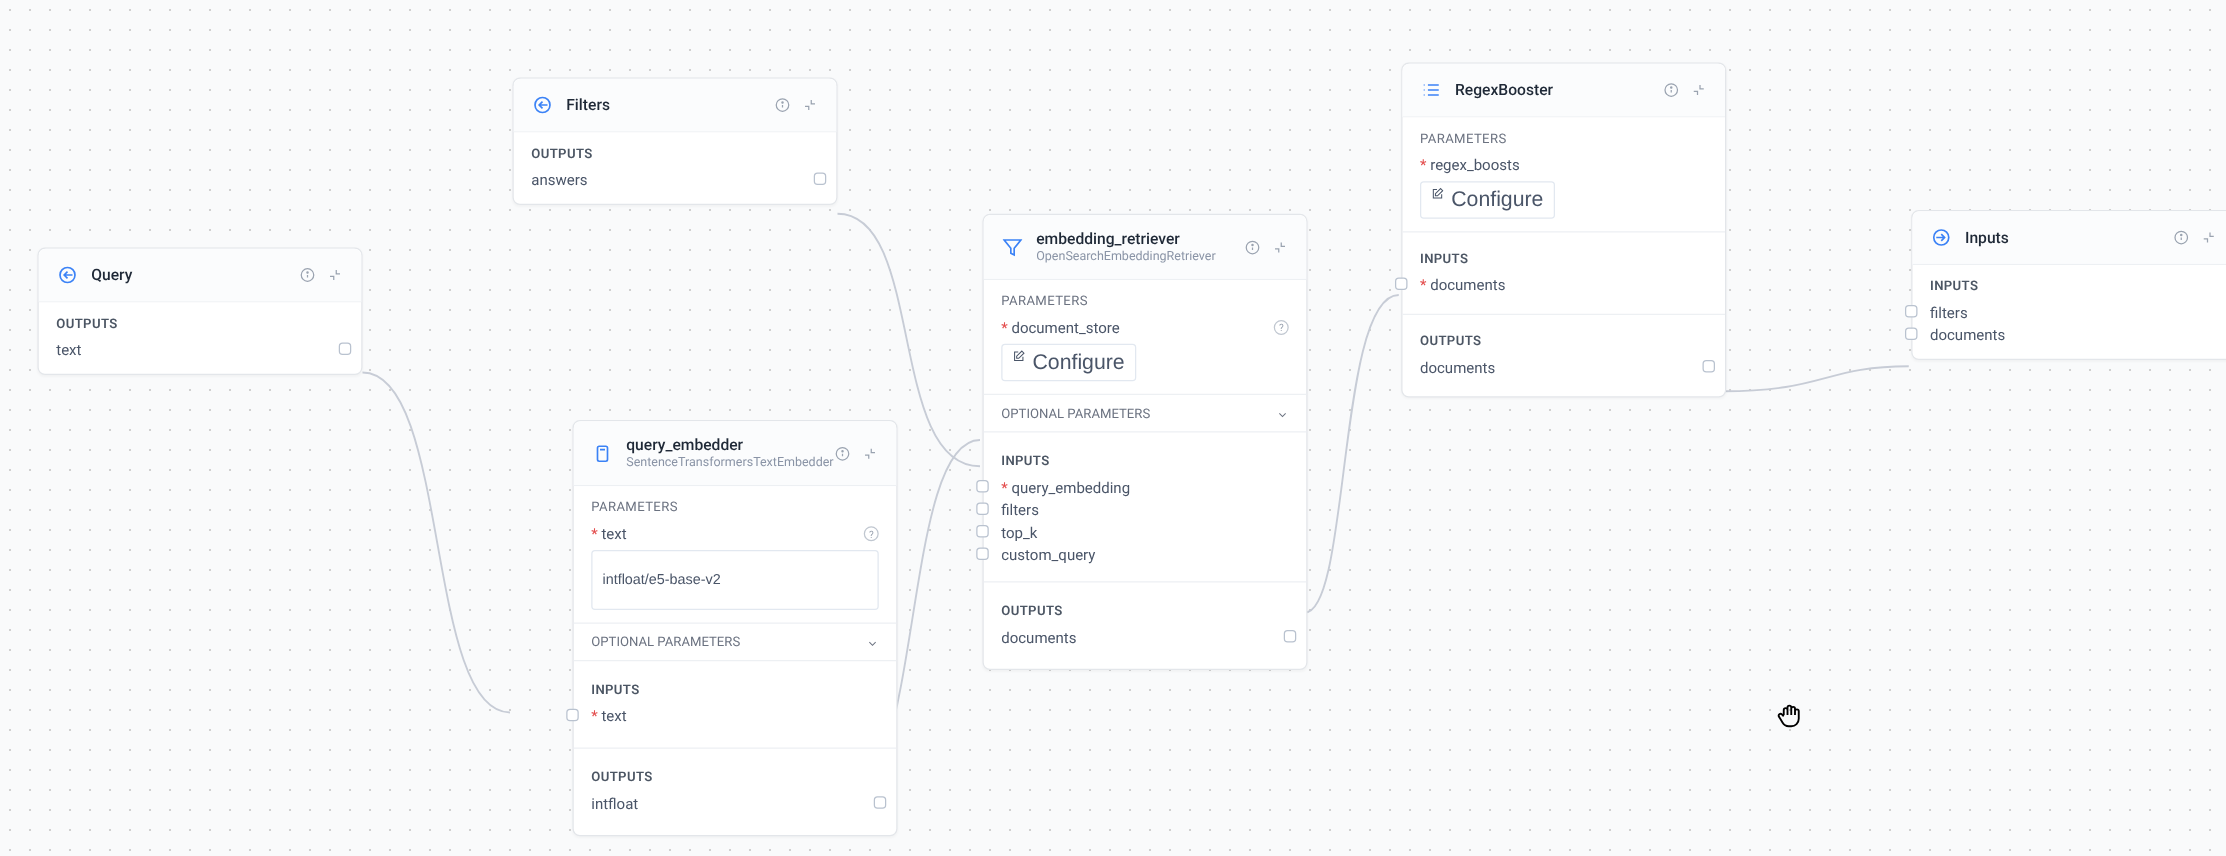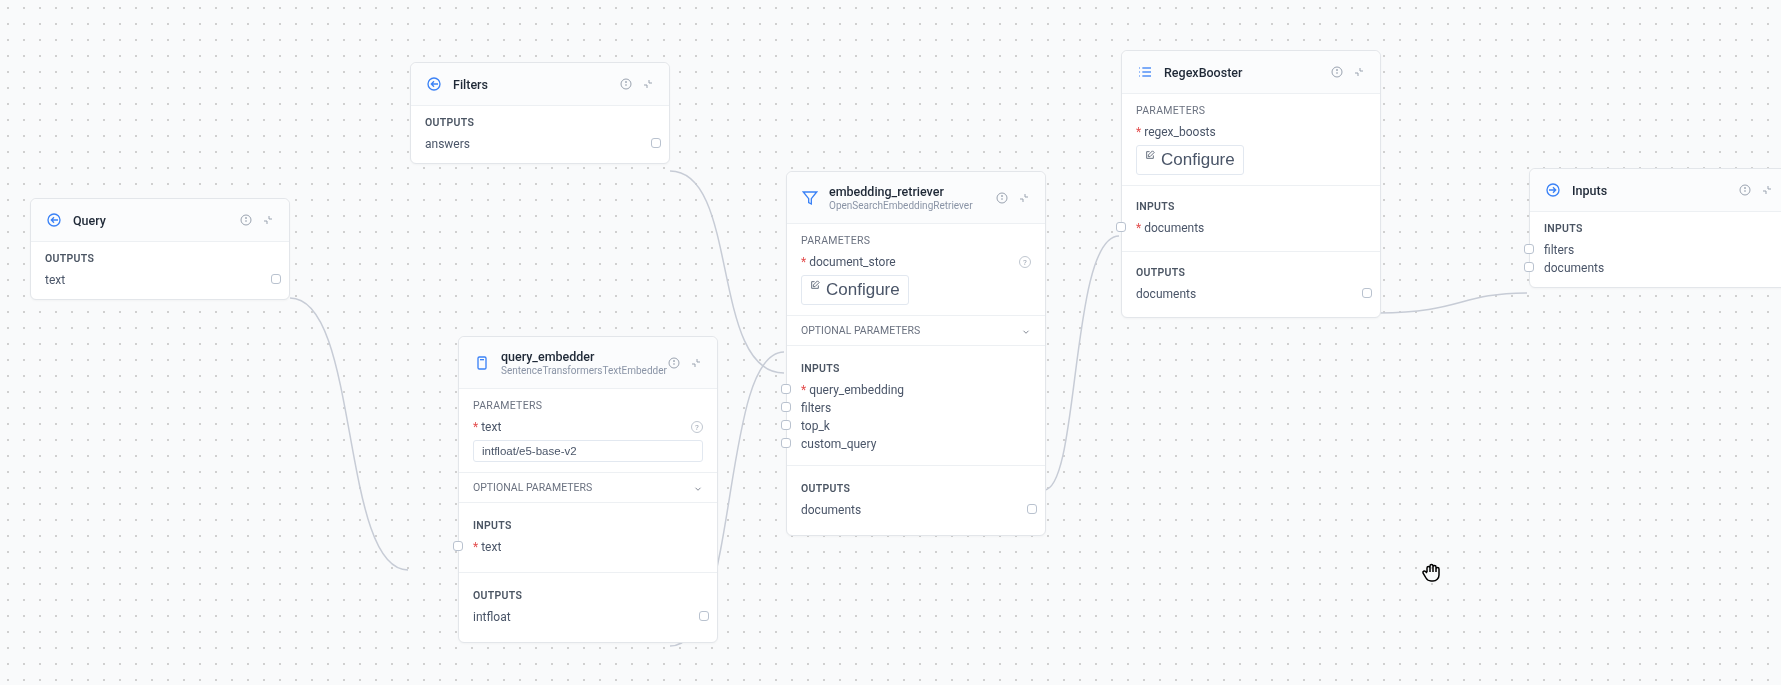--- a/index.html
+++ b/index.html
@@ -118,21 +118,21 @@
     border: 1px solid #e2e8f0;
     border-radius: 3px;
     font-size: 17px;
     color: #4a5568;
     background: #fff;
     cursor: pointer;
     margin-top: 4px;
   }
   .input-field {
     width: 100%;
-    padding: 4px 8px;
+    padding: 17px 8px;
     border: 1px solid #e2e8f0;
     border-radius: 3px;
     font-size: 11.5px;
     color: #4a5568;
     margin-top: 4px;
     background: #fff;
   }
   .optional-params {
     display: flex;
     justify-content: space-between;

